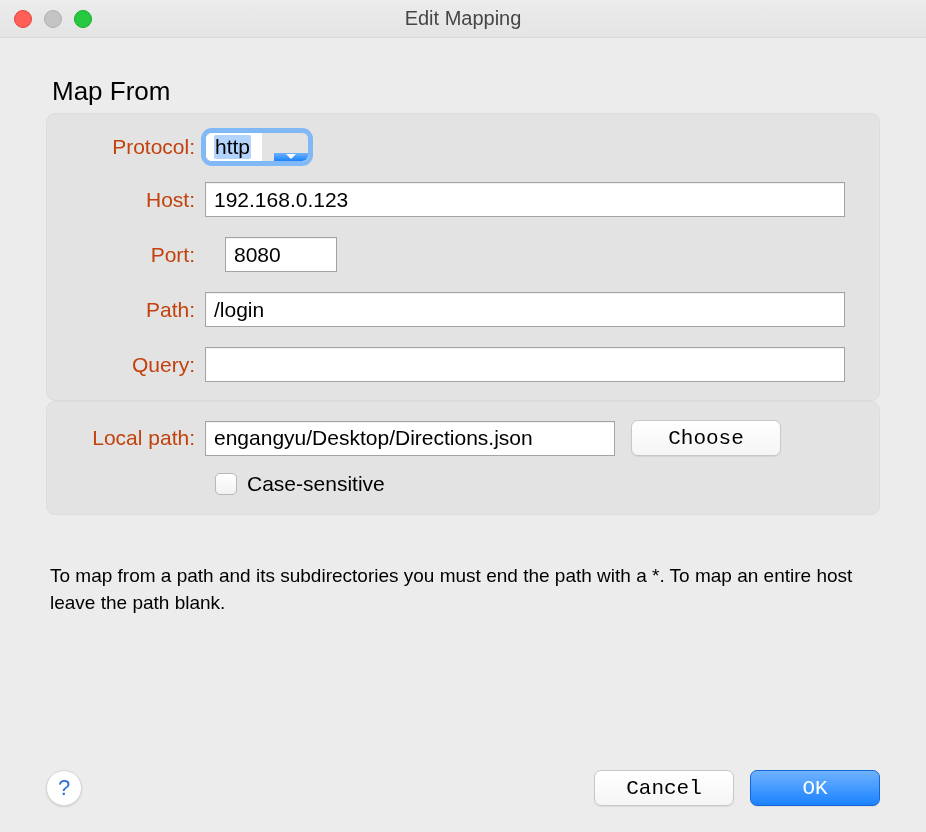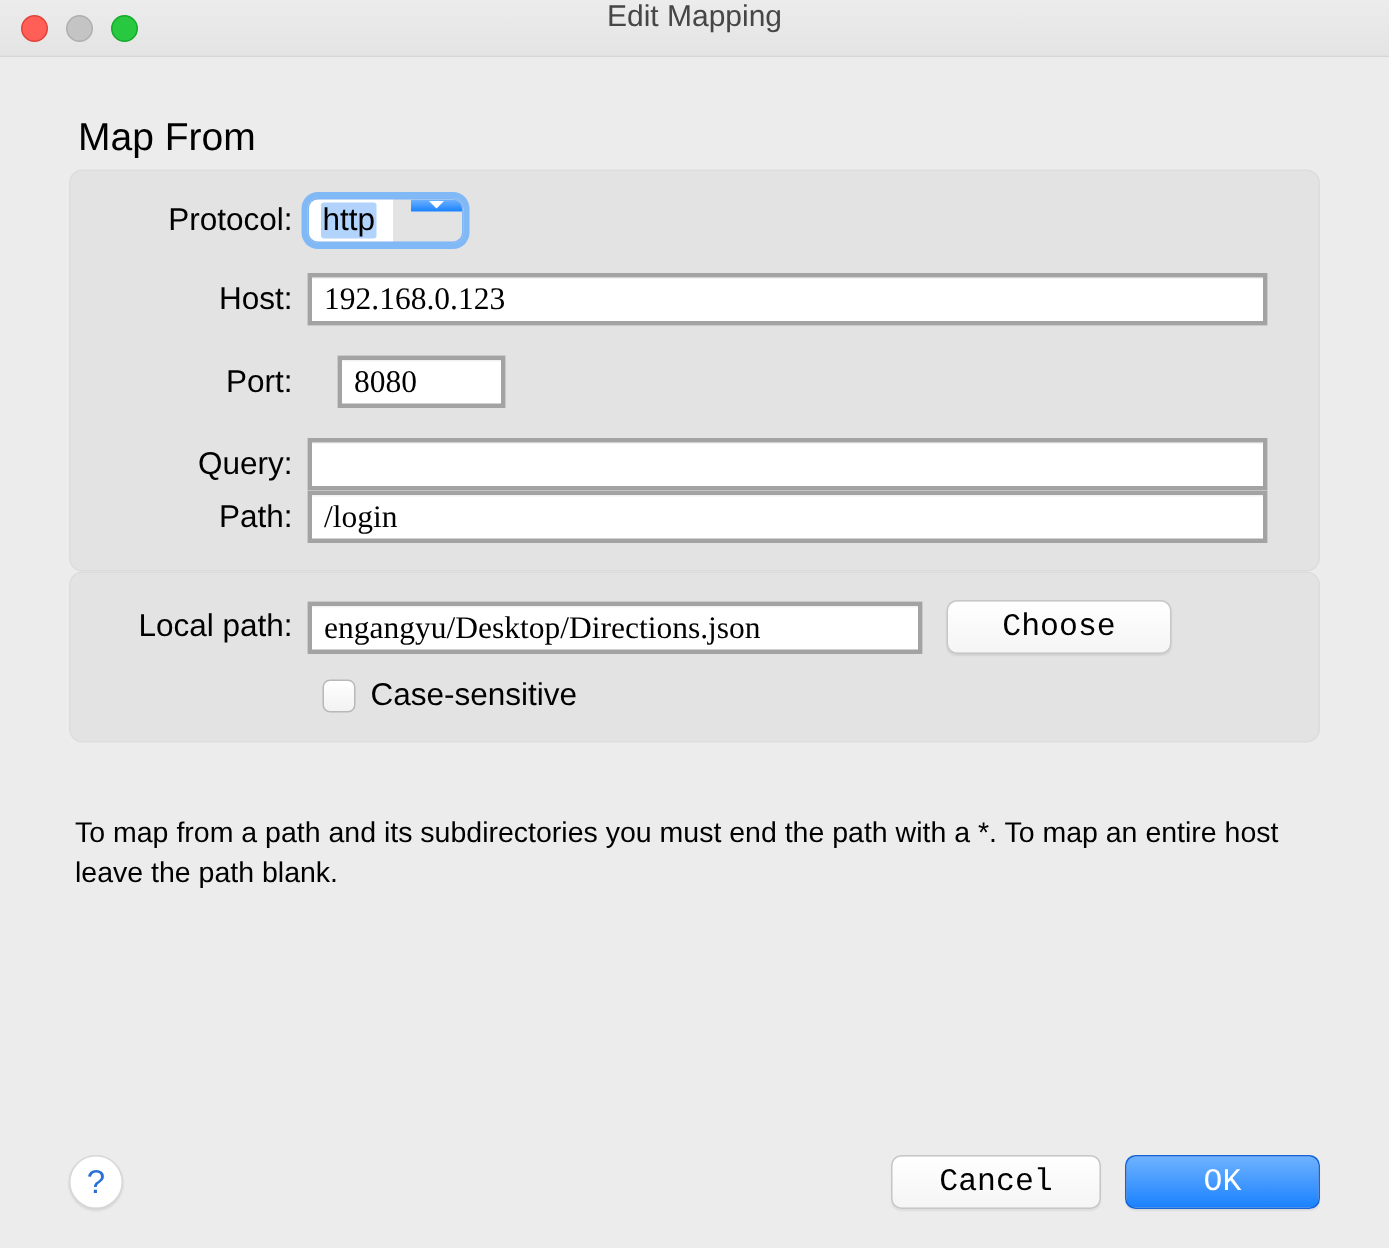--- a/index.html
+++ b/index.html
@@ -14,21 +14,21 @@
 }
 
 
 .titlebar {
   height: 38px;
   width: 100%;
   background: linear-gradient(to bottom, #edecec 0%, #e4e4e4 100%);
   border-bottom: 1px solid #d6d6d6;
   position: relative;
   display: flex;
-  align-items: flex-start;
+  align-items: center;
   justify-content: center;
 }
 .traffic-lights {
   position: absolute;
   left: 14px;
   top: 50%;
   transform: translateY(-50%);
   display: flex;
   gap: 12px;
 }
@@ -71,28 +71,28 @@
 .row {
   display: flex;
   align-items: center;
   margin-bottom: 20px;
 }
 .row:last-child { margin-bottom: 0; }
 .lab {
   flex: 0 0 142px;
   text-align: right;
   font-size: 21px;
-  color: #000000;
+  color: #c2410c;
   padding-right: 10px;
 }
 
 
 .select-wrap {
   display: inline-flex;
-  align-items: flex-start;
+  align-items: flex-end;
   border: 1px solid #7fb6f7;
   border-radius: 7px;
   overflow: hidden;
   box-shadow: 0 0 0 4px rgba(118,178,247,0.9);
   gap: 12px;
 }
 .select-wrap .sel-text {
   background: #fff;
   padding: 2px 10px 2px 8px;
   font-size: 21px;
@@ -111,26 +111,26 @@
   background: linear-gradient(to bottom, #6fb2ff 0%, #1a82ff 100%);
   display: flex;
   align-items: center;
   justify-content: center;
 }
 .sel-arrow svg { fill: #fff; }
 
 
 .text-input {
   height: 35px;
-  border: 3px solid #a3a3a3;
+  border: 1px solid #a3a3a3;
   background: #fff;
   font-size: 21px;
   padding: 0 8px;
   outline: none;
-  font-family: Liberation Serif, serif;
+  font-family: Liberation Sans, sans-serif;
   box-shadow: inset 0 1px 0 rgba(0,0,0,0.05);
 }
 .text-input.host { width: 640px; }
 .text-input.port { width: 112px; margin-left: 20px; }
 .text-input.path { width: 640px; }
 .text-input.query { width: 640px; }
 .text-input.localpath { width: 410px; }
 
 
 .btn {
@@ -240,28 +240,28 @@
     <div class="row">
       <div class="lab">Host:</div>
       <input class="text-input host" value="192.168.0.123" style="">
     </div>
 
     <div class="row">
       <div class="lab">Port:</div>
       <input class="text-input port" value="8080" style="">
     </div>
 
+    <div class="row">
+      <div class="lab">Path:</div>
+      <input class="text-input path" value="/login" style="">
+    </div>
+
     <div class="row" style="margin-bottom:0;">
       <div class="lab">Query:</div>
       <input class="text-input query" value="" style="">
-    </div>
-
-    <div class="row">
-      <div class="lab">Path:</div>
-      <input class="text-input path" value="/login" style="">
     </div>
 
   </div>
 
   <div class="panel">
 
     <div class="row" style="margin-bottom:0;">
       <div class="lab">Local path:</div>
       <input class="text-input localpath" value="engangyu/Desktop/Directions.json" style="">
       <button class="btn choose">Choose</button>

